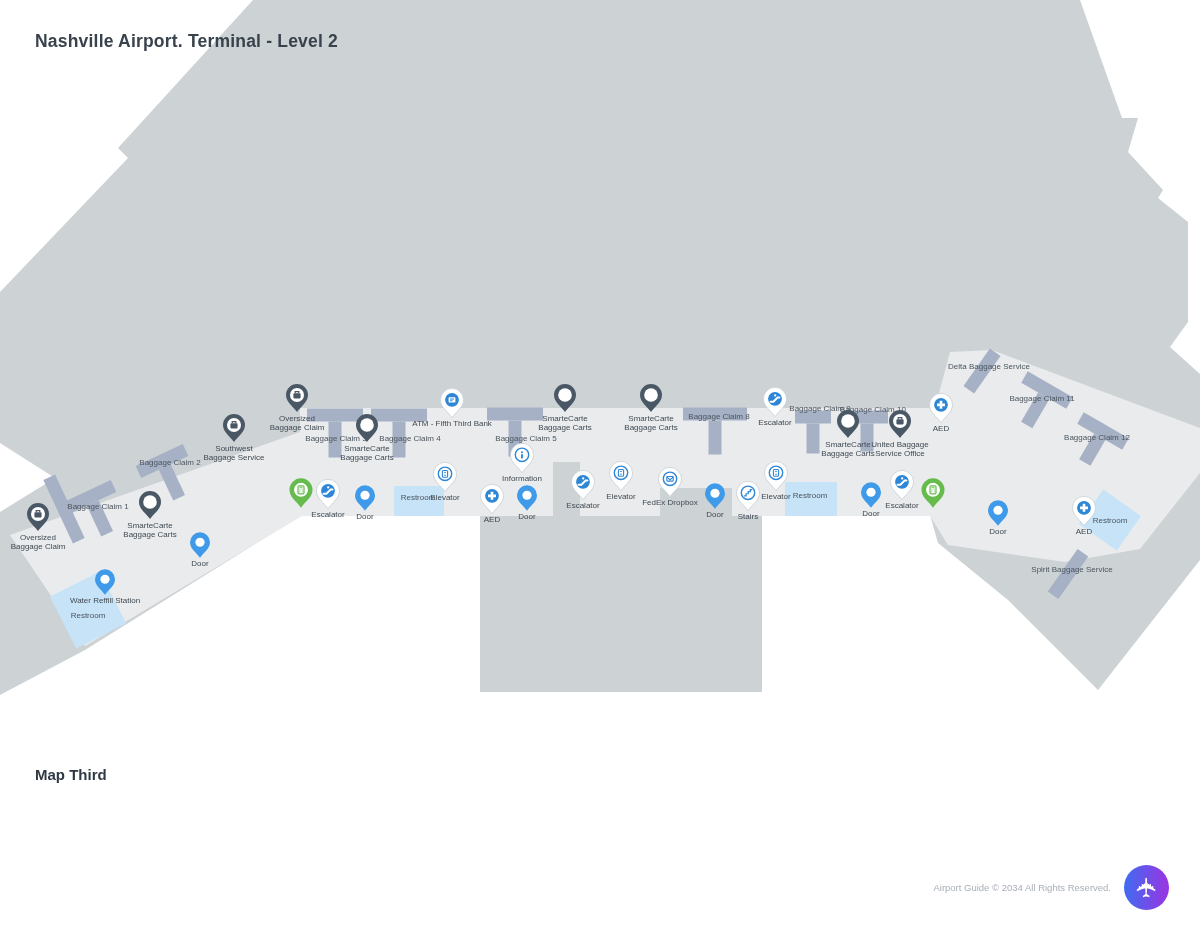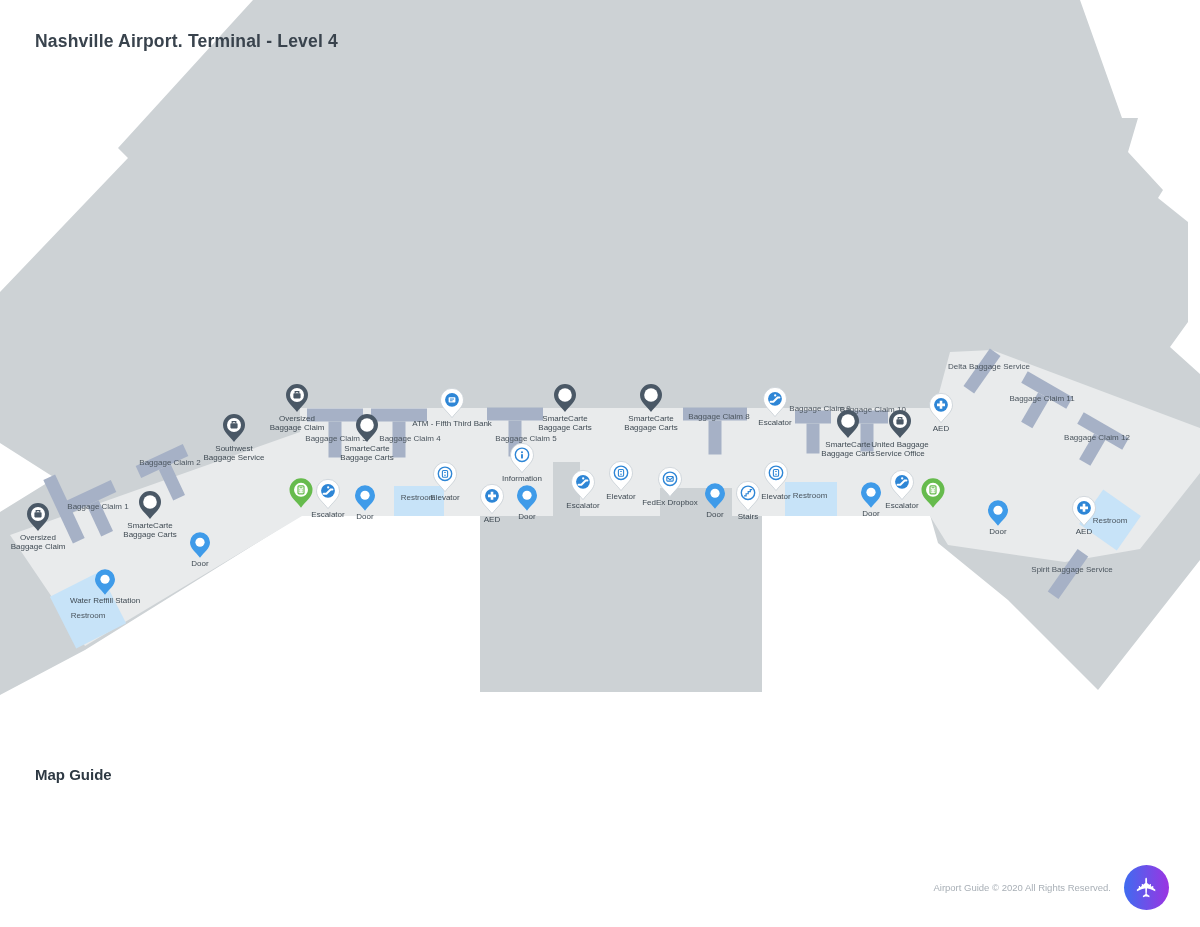--- a/index.html
+++ b/index.html
@@ -385,28 +385,28 @@
           <path d="M-1.5 -2.1 H1.5" stroke="#66bb4d" stroke-width="1" fill="none"></path>
           <circle cx="-1.2" cy="0" r="0.6" fill="#66bb4d"></circle>
           <circle cx="1.2" cy="0" r="0.6" fill="#66bb4d"></circle>
           <circle cx="-1.2" cy="1.9" r="0.6" fill="#66bb4d"></circle>
           <circle cx="1.2" cy="1.9" r="0.6" fill="#66bb4d"></circle>
         </g>
       </g>
     </g>
 </svg>
 
-<div class="title">Nashville Airport. Terminal - Level 4</div>
+<div class="title">Nashville Airport. Terminal - Level 2</div>
 
 <div class="legend">
-  <div class="legend-title">Map Guide</div>
+  <div class="legend-title">Map Third</div>
 </div>
 
 <div class="footer">
-  <span class="copy">Airport Guide © 2020 All Rights Reserved.</span>
+  <span class="copy">Airport Guide © 2034 All Rights Reserved.</span>
   <svg width="47" height="47" viewBox="0 0 47 47">
     <defs>
       <linearGradient id="badgeGrad" x1="0" y1="0" x2="1" y2="0">
         <stop offset="0" stop-color="#3f6cf0"></stop>
         <stop offset="1" stop-color="#9b34e2"></stop>
       </linearGradient>
     </defs>
     <circle cx="23.5" cy="23.5" r="22.5" fill="url(#badgeGrad)"></circle>
     <text x="23.5" y="23.5" font-size="27" fill="#ffffff" text-anchor="middle" dominant-baseline="central" transform="rotate(-90 23.5 23.5)">✈</text>
   </svg>

